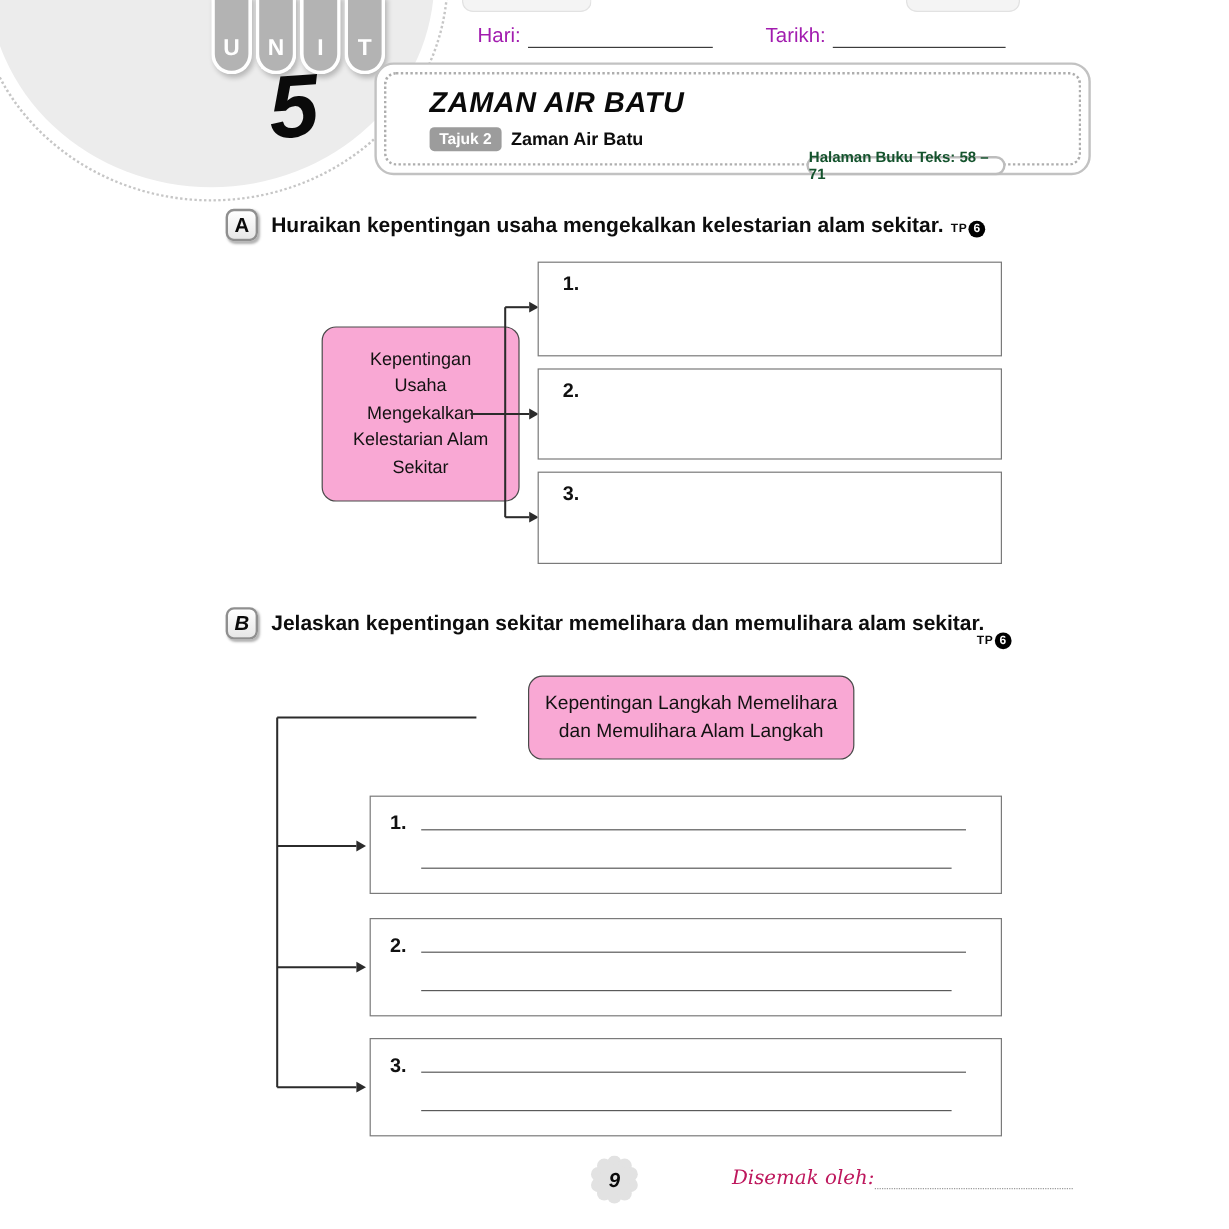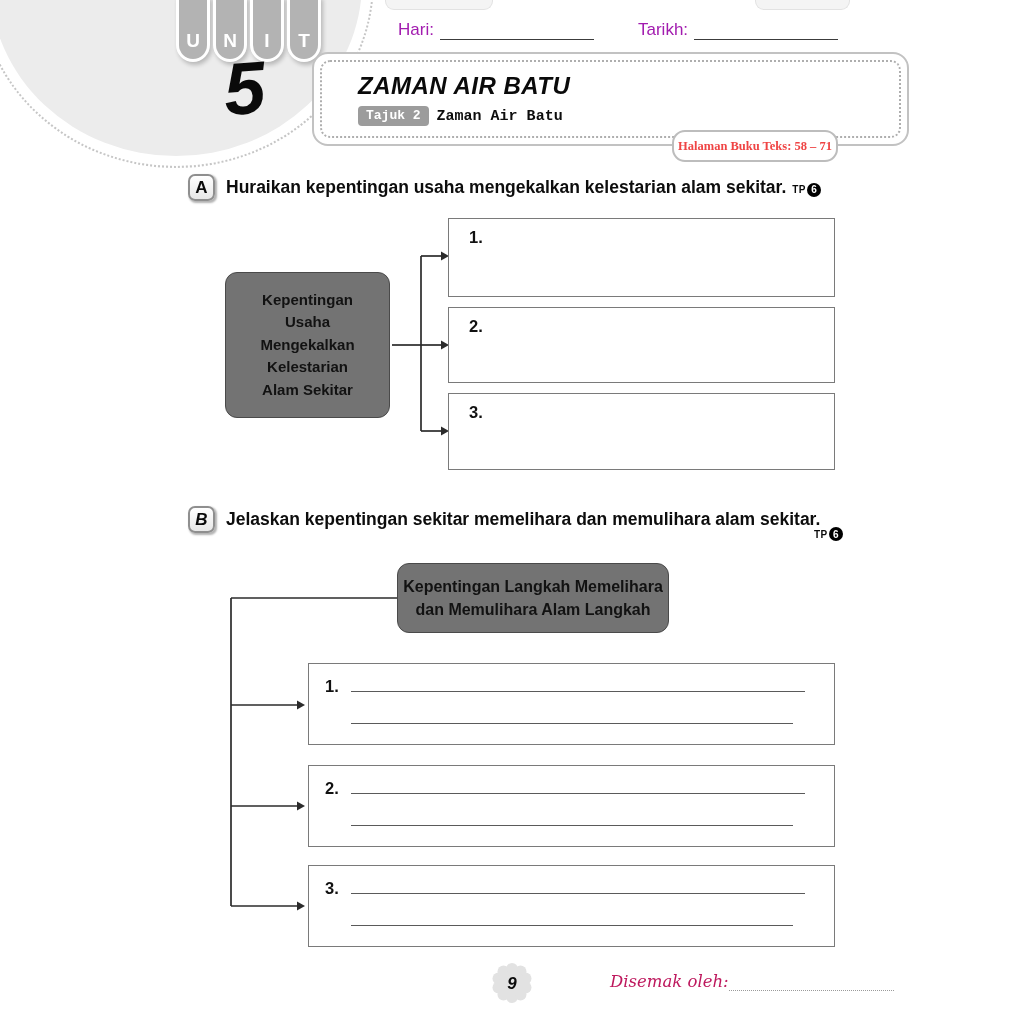--- a/index.html
+++ b/index.html
@@ -23,45 +23,45 @@
   
   .field-row { position:absolute; top:20px; display:flex; align-items:flex-end; font-size:17px; color:#a21caf; }
   .field-row .write-line { border-bottom:1.6px solid #3c3c3c; height:19px; margin-left:6px; }
 
   
   .title-box { position:absolute; left:312px; top:52px; width:597px; height:94px;
     background:#fff; border:2px solid #c2c2c2; border-radius:16px; }
   .title-box .dotted-inner { position:absolute; inset:6px; border:2px dotted #aeaeae; border-radius:10px; }
   .main-title { position:absolute; left:44px; top:18px; font-size:24px; font-weight:bold;
     font-style:italic; letter-spacing:0.5px; color:#0a0a0a; }
-  .topic-row { position:absolute; left:44px; top:52px; display:flex; align-items:center; gap:8px;font-family:Liberation Mono, monospace; }
+  .topic-row { position:absolute; left:44px; top:52px; display:flex; align-items:center; gap:8px; }
   .topic-badge { background:#9c9c9c; color:#fff; font-size:13px; font-weight:bold;
     padding:2px 8px 3px; border-radius:4px; }
   .topic-name { font-size:15px; font-weight:bold; color:#0d0d0d; }
-  .pages-pill { position:absolute; left:672px; top:130px; width:166px; height:32px; background:#fff;
+  .pages-pill { position:absolute; left:672px; top:130px; width:166px; height:16px; background:#fff;
     border:2px solid #bdbdbd; border-radius:13px; display:flex; align-items:center; justify-content:center;
-    font-size:12.5px; font-weight:bold; color:#ef4444; z-index:5;font-family:Liberation Serif, serif; }
+    font-size:12.5px; font-weight:bold; color:#14532d; z-index:5; }
 
   
   .section-header { position:absolute; left:188px; display:flex; align-items:flex-start; gap:11px; width:680px; }
   .section-badge { flex:0 0 auto; width:27px; height:27px; border:2px solid #8f8f8f; border-radius:7px;
     background:linear-gradient(#ffffff,#e7e7e7); box-shadow:1.5px 1.5px 2px rgba(0,0,0,0.3);
     display:flex; align-items:center; justify-content:center; font-size:17px; font-weight:bold; color:#0a0a0a; }
   .section-badge.italic { font-style:italic; }
   .section-question { font-size:17.5px; font-weight:bold; color:#0d0d0d; line-height:1.35; padding-top:2px; }
   .tp { display:inline-flex; align-items:center; margin-left:6px; white-space:nowrap; }
   .tp .tp-label { font-size:10px; font-weight:bold; letter-spacing:0.5px; color:#0a0a0a; }
   .tp .tp-circle { display:inline-flex; align-items:center; justify-content:center; width:14px; height:14px;
     border-radius:50%; background:#000; color:#fff; font-size:10px; font-weight:bold; margin-left:1px; }
   .tp-floating { position:absolute; left:808px; top:527px; }
 
   
-  .gray-box { position:absolute; background:#737373; border:1.7px solid #4a4a4a; border-radius:12px;
+  .gray-box { position:absolute; background:#f9a8d4; border:1.7px solid #4a4a4a; border-radius:12px;
     display:flex; flex-direction:column; align-items:center; justify-content:center;
-    text-align:center; font-weight:bold; color:#121212; }
+    text-align:center; font-weight:normal; color:#121212;margin-left:43px; }
   .answer-box { position:absolute; background:#fff; border:1.6px solid #7a7a7a; }
   .answer-box .num { position:absolute; left:20px; top:9px; font-size:16.5px; font-weight:bold; color:#111; }
   .answer-box.lined .num { left:16px; top:13px; }
   .blank-line { position:absolute; border-bottom:1.7px solid #5a5a5a; }
 
   svg.connector { position:absolute; overflow:visible; }
   svg.connector line { stroke:#2b2b2b; stroke-width:1.7; }
   svg.connector polygon { fill:#2b2b2b; }
 
   

